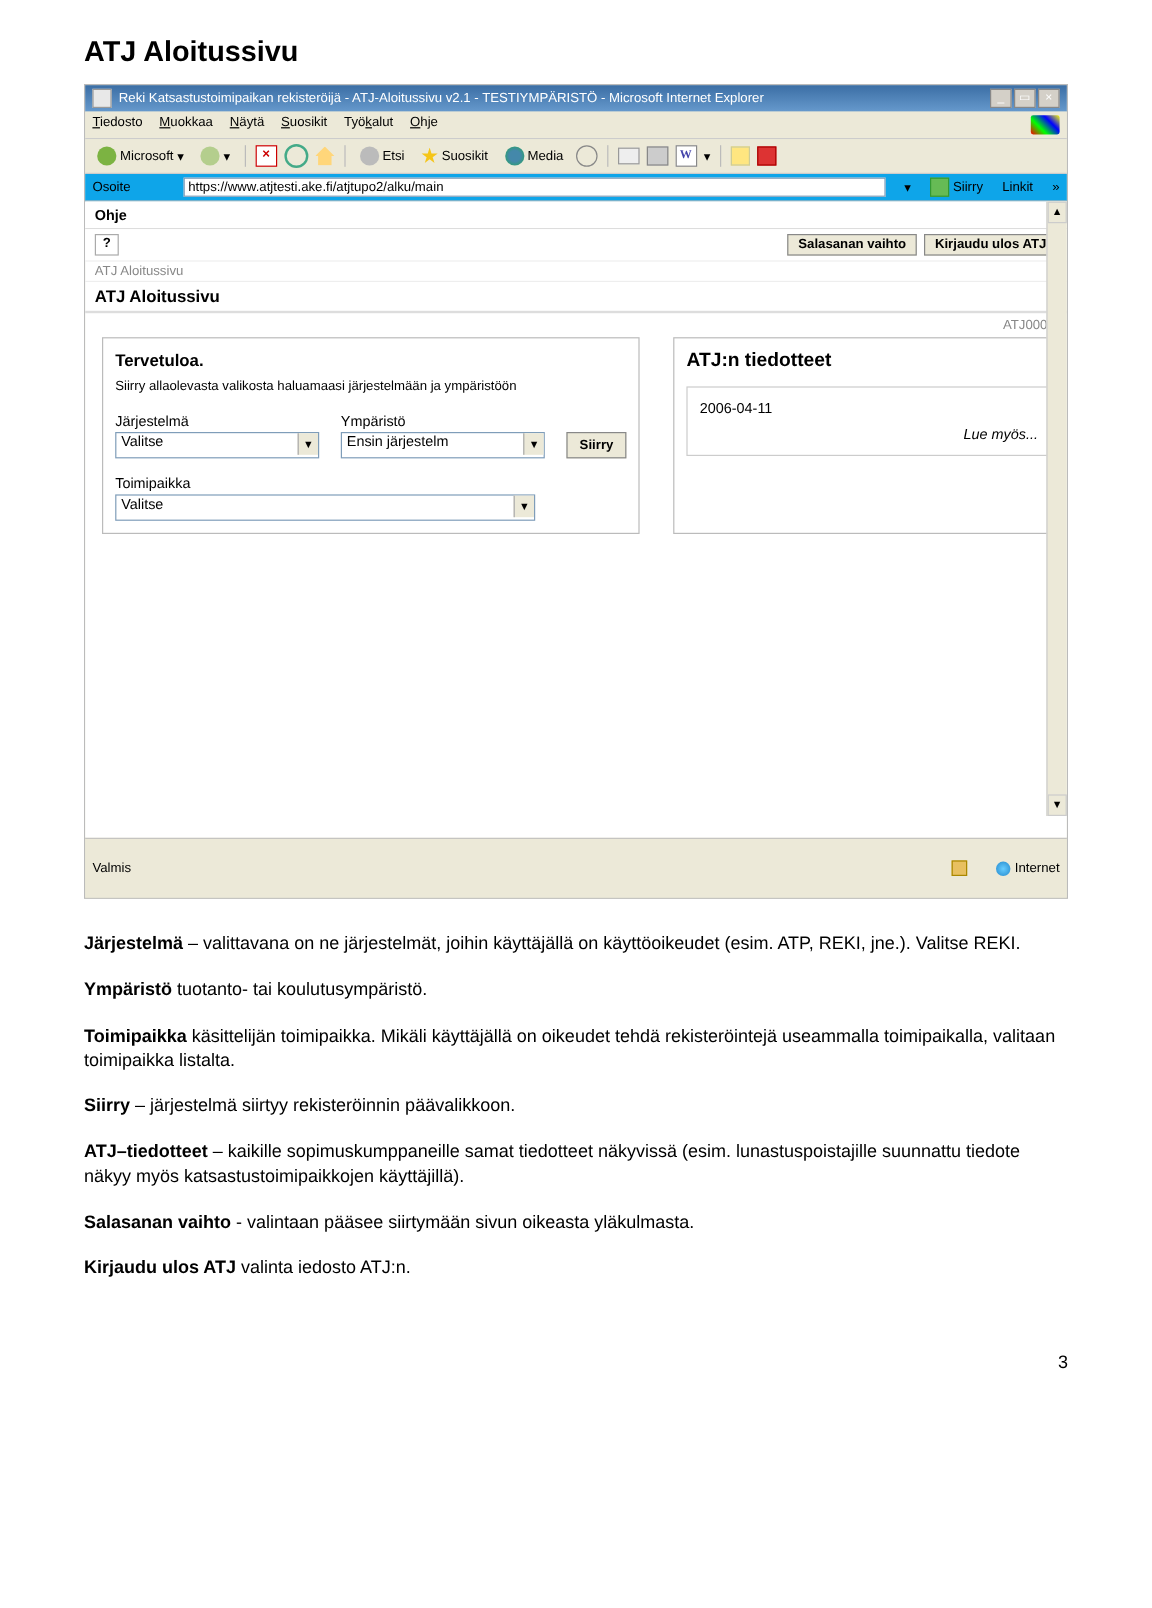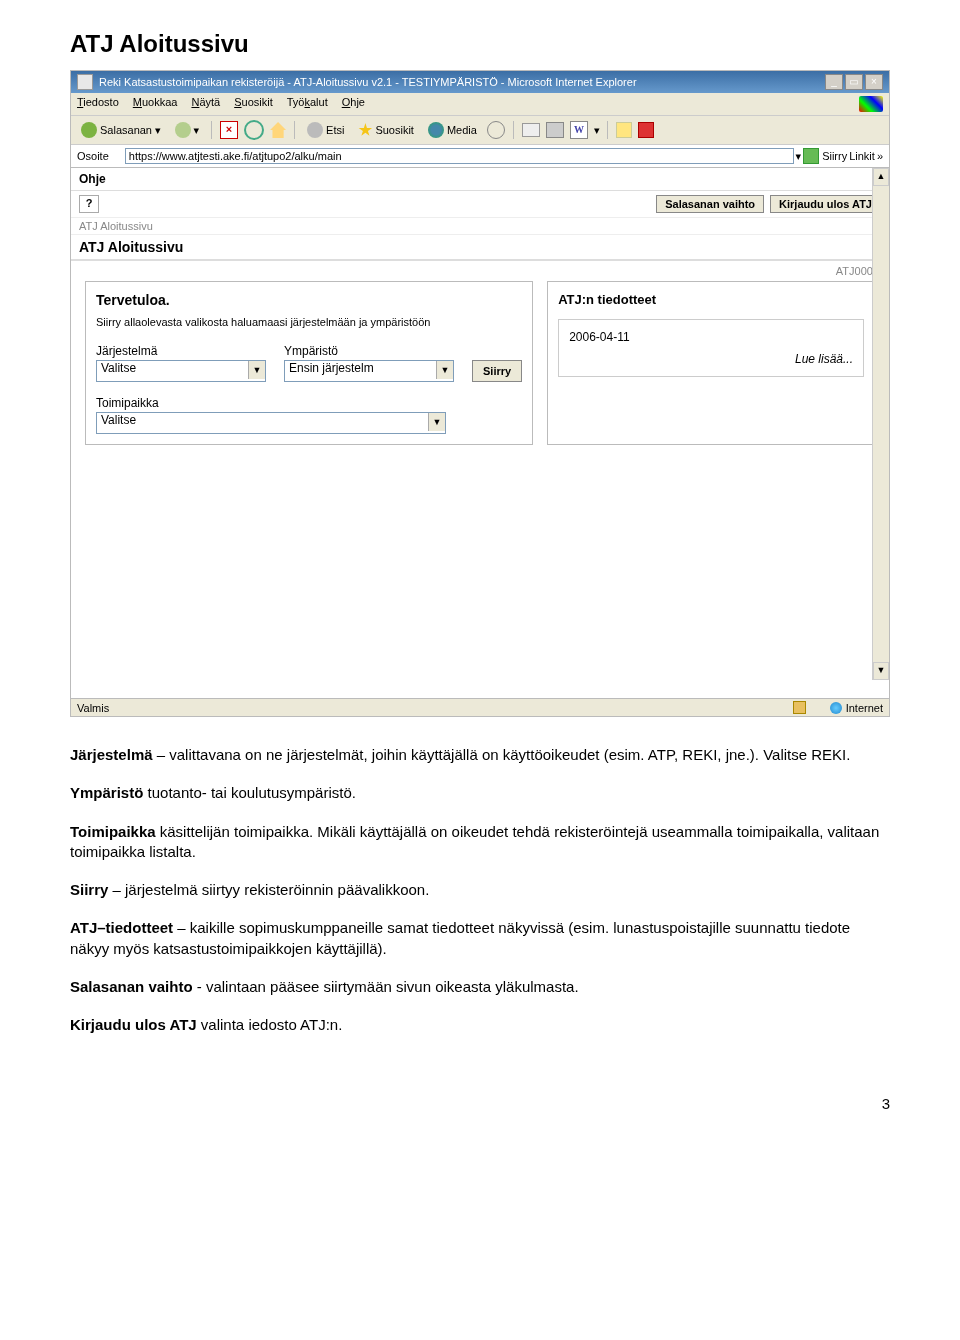--- a/index.html
+++ b/index.html
@@ -24,48 +24,48 @@
 .srch{background:#bbb}
 .star{width:14px;height:14px;background:#f5c518;clip-path:polygon(50% 0,61% 35%,98% 35%,68% 57%,79% 91%,50% 70%,21% 91%,32% 57%,2% 35%,39% 35%)}
 .media{width:16px;height:16px;background:radial-gradient(circle,#48a 40%,#2a5 100%);border-radius:50%}
 .clk{width:16px;height:16px;border:1.5px solid #888;border-radius:50%}
 .mail{width:16px;height:12px;background:#eee;border:1px solid #999}
 .print{width:16px;height:14px;background:#ccc;border:1px solid #888}
 .w{width:16px;height:16px;background:#fff;border:1px solid #888;color:#44a;font:bold 10px serif;text-align:center;line-height:15px}
 .note{width:14px;height:14px;background:#ffe680;border:1px solid #cc9}
 .red{width:14px;height:14px;background:#d33;border:1px solid #a00}
 .sep{width:1px;height:18px;background:#bbb;margin:0 2px}
-.addr{background:#ffffff;font-size:11px;padding:3px 6px;display:flex;align-items:center;gap:2px;border-bottom:1px solid #bbb}
+.addr{background:#0ea5e9;font-size:11px;padding:3px 6px;display:flex;align-items:center;gap:16px;border-bottom:1px solid #bbb}
 .addr input{flex:1;font-size:11px;padding:1px 3px;border:1px solid #7f9db9;background:#fff}
 .gobtn{display:flex;align-items:center;gap:3px}
 .gobtn .go{width:14px;height:14px;background:#6b5;border:1px solid #393}
 .content{background:#fff;min-height:530px;padding:0;position:relative}
 .ohje{border-bottom:1px solid #ddd;padding:4px 8px;font-size:12px;font-weight:bold;background:#fff;display:flex;align-items:center}
 .toprow{background:#fff;padding:4px 8px;display:flex;align-items:center;border-bottom:1px solid #eee}
 .helpbox{border:1px solid #aaa;width:18px;height:16px;text-align:center;font-size:11px;line-height:15px;font-weight:bold}
 .rbtns{margin-left:auto;display:flex;gap:6px}
 .graybtn{background:#ece9d8;border:1px solid #888;font-size:11px;padding:2px 8px;font-weight:bold}
 .crumb{padding:2px 8px;font-size:11px;color:#888;border-bottom:1px solid #eee}
 .ptitle{padding:4px 8px;font-size:14px;font-weight:bold;border-bottom:2px solid #ddd}
 .pcode{text-align:right;color:#888;font-size:11px;padding:4px 10px}
-.cols{display:flex;gap:14px;padding:0 14px 14px 14px}
+.cols{display:flex;gap:28px;padding:0 2px 14px 14px}
 .panel{border:1px solid #bbb;padding:10px;flex:1;background:#fff}
 .welcome{font-size:14px;font-weight:bold;margin-bottom:8px}
 .wtext{font-size:11px;margin-bottom:16px}
 .frow{display:flex;gap:18px;align-items:flex-end;margin-bottom:14px}
 .field label{font-size:12px;display:block;margin-bottom:2px}
 .sel{border:1px solid #7f9db9;background:#fff;width:160px;height:20px;display:flex;align-items:flex-start;padding:0 4px;font-size:12px;position:relative}
 .sel .dd{position:absolute;right:0;top:0;width:16px;height:18px;background:#ece9d8;border-left:1px solid #aaa;text-align:center;font-size:9px;line-height:18px}
 .go2{background:#ece9d8;border:1px solid #888;font-size:11px;font-weight:bold;padding:2px 10px;height:22px;box-sizing:border-box}
-.tiedhead{font-size:13px;font-weight:bold;margin-bottom:12px}
+.tiedhead{font-size:16px;font-weight:bold;margin-bottom:12px}
 .tiedbox{border:1px solid #ccc;padding:10px;font-size:12px}
 .lue{text-align:right;font-style:italic;font-size:12px;margin-top:8px}
 .scroller{position:absolute;right:0;top:0;bottom:18px;width:16px;background:#ece9d8;border-left:1px solid #ccc}
 .sbtn{height:16px;background:#ece9d8;border:1px solid #ccc;text-align:center;font-size:9px;line-height:14px}
-.status{background:#ece9d8;font-size:11px;padding:2px 6px;display:flex;align-items:center;border-top:1px solid #bbb}
+.status{background:#ece9d8;font-size:11px;padding:18px 6px;display:flex;align-items:center;border-top:1px solid #bbb}
 .status .zone{margin-left:auto;display:flex;align-items:center;gap:24px}
 .lock{width:11px;height:11px;background:#e8c060;border:1px solid #a80}
 .globe{width:12px;height:12px;background:radial-gradient(circle,#6cf,#28c);border-radius:50%}
 .body-text p{margin:0 0 18px 0;line-height:1.35}
 .body-text b{font-weight:bold}
 .pnum{text-align:right;margin-top:60px;font-size:15px}
 </style>
 </head>
 <body>
 
@@ -85,21 +85,21 @@
     <div class="menubar">
       <span><u>T</u><span>iedosto</span></span>
       <span><u>M</u>uokkaa</span>
       <span><u>N</u>äytä</span>
       <span><u>S</u>uosikit</span>
       <span>Työ<u>k</u>alut</span>
       <span><u>O</u>hje</span>
       <span class="win-logo"></span>
     </div>
     <div class="toolbar">
-      <div class="tbtn"><span class="tico back"></span><span>Salasanan</span> ▾</div>
+      <div class="tbtn"><span class="tico back"></span><span>Microsoft</span> ▾</div>
       <div class="tbtn"><span class="tico fwd"></span> ▾</div>
       <span class="sep"></span>
       <span class="stop">×</span>
       <span class="refresh"></span>
       <span class="home"></span>
       <span class="sep"></span>
       <div class="tbtn">
           <span class="tico srch"></span>
           <span>Etsi</span>
         </div>
@@ -173,21 +173,21 @@
                 <span>Valitse</span>
                 <span class="dd">▼</span>
               </div>
           </div>
         </div>
 
         <div class="panel">
           <div class="tiedhead">ATJ:n tiedotteet</div>
           <div class="tiedbox">
             <div>2006-04-11</div>
-            <div class="lue">Lue lisää...</div>
+            <div class="lue">Lue myös...</div>
           </div>
         </div>
       </div>
 
       <div class="scroller">
         <div class="sbtn">▲</div>
         <div style="position:absolute;bottom:0;left:0;right:0">
             <div class="sbtn">▼</div>
           </div>
       </div>

